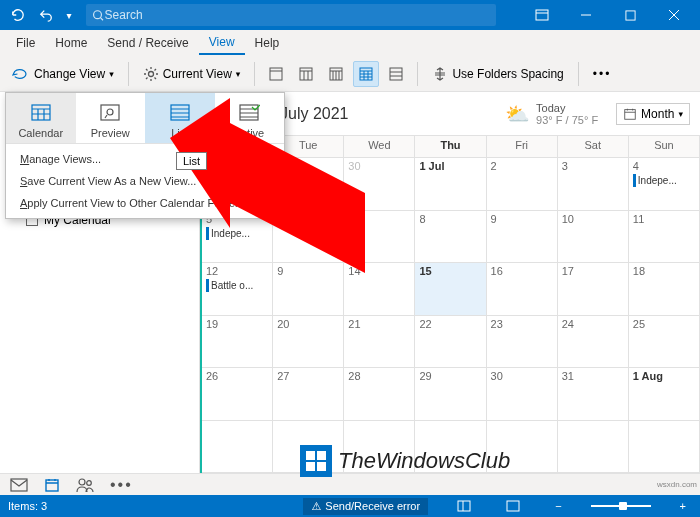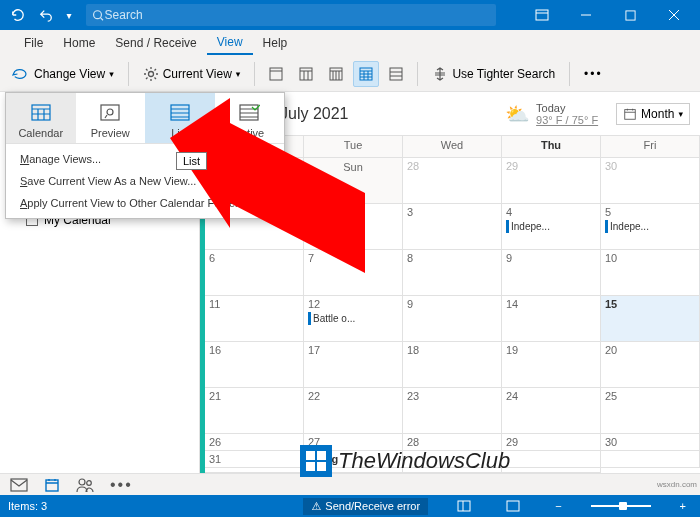--- a/index.html
+++ b/index.html
@@ -6,21 +6,21 @@
 body { width: 700px; height: 517px; overflow: hidden; background: #fff; position: relative; }
 
 .titlebar { height: 30px; background: #0072c6; display: flex; align-items: center; padding: 0 4px; color: #fff; }
 .titlebar .qbtn { width: 28px; height: 24px; display: flex; align-items: center; justify-content: center; cursor: pointer; }
 .titlebar .searchbox { flex: 0 0 410px; height: 22px; background: #1e80cc; margin: 0 8px; display: flex; align-items: center; padding: 0 6px; border-radius: 2px; }
 .titlebar .searchbox input { background: transparent; border: none; color: #cfe5f5; font-size: 12px; width: 100%; outline: none; }
 .titlebar .searchbox input::placeholder { color: #cfe5f5; }
 .titlebar .spacer { flex: 1; }
 .titlebar .winbtn { width: 44px; height: 30px; display: flex; align-items: center; justify-content: center; cursor: pointer; }
 
-.menubar { height: 26px; background: #f3f2f1; display: flex; align-items: center; padding: 0 14px; font-size: 12px; }
+.menubar { height: 26px; background: #f3f2f1; display: flex; align-items: center; padding: 0 6px; font-size: 12px; }
 .menubar .mitem { padding: 4px 10px; cursor: pointer; color: #333; }
 .menubar .mitem.active { color: #0072c6; border-bottom: 2px solid #0072c6; }
 
 .ribbon { height: 36px; background: #f3f2f1; border-bottom: 1px solid #e1e1e1; display: flex; align-items: center; padding: 0 6px; gap: 4px; font-size: 12px; }
 .ribbon .rbtn { display: flex; align-items: center; gap: 4px; padding: 4px 6px; cursor: pointer; border-radius: 2px; }
 .ribbon .sep { width: 1px; height: 24px; background: #d0d0d0; margin: 0 4px; }
 .ibox { width: 26px; height: 26px; display: flex; align-items: center; justify-content: center; cursor: pointer; border-radius: 2px; }
 .ibox.sel { background: #d0e7f8; border: 1px solid #a6d0ef; }
 
 .content { display: flex; height: calc(517px - 30px - 26px - 36px - 22px - 22px); }
@@ -38,21 +38,21 @@
 .cbx { width: 12px; height: 12px; border: 1px solid #666; display: inline-flex; align-items: center; justify-content: center; font-size: 9px; color: #0072c6; }
 
 .main { flex: 1; display: flex; flex-direction: column; position: relative; }
 .calhdr { height: 44px; display: flex; align-items: center; padding: 0 10px; gap: 8px; border-bottom: 1px solid #e1e1e1; }
 .navbtn { width: 24px; height: 24px; border: 1px solid #ccc; display: flex; align-items: center; justify-content: center; cursor: pointer; font-size: 12px; color: #666; background: #fff; }
 .monthlabel { font-size: 16px; color: #333; margin-left: 6px; }
 .weather { margin-left: auto; display: flex; align-items: center; gap: 6px; font-size: 11px; color: #555; }
 .wicon { font-size: 20px; }
 .viewsel { display: flex; align-items: center; gap: 4px; border: 1px solid #ccc; padding: 3px 6px; cursor: pointer; font-size: 12px; margin-left: 10px; }
 
-.grid { flex: 1; display: grid; grid-template-columns: repeat(5, 1fr); grid-template-rows: 22px repeat(6, 1fr); border-left: 5px solid #14b8a6; }
+.grid { flex: 1; display: grid; grid-template-columns: repeat(7, 1fr); grid-template-rows: 22px repeat(6, 1fr); border-left: 2px solid #14b8a6; }
 .dhdr { border-right: 1px solid #e1e1e1; border-bottom: 1px solid #e1e1e1; font-size: 11px; padding: 3px 4px; color: #666; background: #faf9f8; text-align: center; }
 .dhdr.bold { font-weight: 700; color: #333; }
 .cell { border-right: 1px solid #e1e1e1; border-bottom: 1px solid #e1e1e1; padding: 2px 4px; font-size: 11px; position: relative; cursor: pointer; }
 .cell .dn { color: #666; }
 .cell.ob .dn { color: #bbb; }
 .cell.today { background: #e5f1fb; }
 .cell.today .dn { font-weight: 700; color: #333; }
 .cell.bold .dn { font-weight: 700; color: #333; }
 .evt { font-size: 10px; background: #fff; border-left: 3px solid #0072c6; padding: 1px 2px; margin-top: 2px; color: #333; overflow: hidden; text-overflow: ellipsis; white-space: nowrap; }
 
@@ -182,21 +182,21 @@
       <svg width="16" height="16" viewBox="0 0 16 16" fill="none" stroke="#555">
         <rect x="2" y="2" width="12" height="12"></rect>
         <path d="M2 6h12M2 10h12"></path>
       </svg>
     </div>
   <div class="sep"></div>
   <div class="rbtn">
     <svg width="16" height="16" viewBox="0 0 16 16" fill="none" stroke="#555" stroke-width="1.2">
         <path d="M8 2v12M5 4l3-2 3 2M5 12l3 2 3-2M3 7h10M3 9h10"></path>
       </svg>
-    <span>Use Tighter Search</span>
+    <span>Use Folders Spacing</span>
   </div>
   <div class="sep"></div>
   <div class="rbtn" style="letter-spacing:2px;">•••</div>
 </div>
 
 <div class="content">
   <div class="sidebar">
     <div class="minical">
       <div class="minical-row" id="mc-r1">
           <div class="minical-cell">26</div>
@@ -246,21 +246,21 @@
 
   <div class="main">
     <div class="calhdr">
       <div class="navbtn">‹</div>
       <div class="navbtn">›</div>
       <div class="monthlabel">July 2021</div>
       <div class="weather">
         <span class="wicon">⛅</span>
         <div>
           <div>Today</div>
-          <div style="color:#888;text-decoration:underline;">93° F / 75° F</div>
+          <div style="color:#888;">93° F / 75° F</div>
         </div>
       </div>
       <div class="viewsel">
         <svg width="14" height="14" viewBox="0 0 16 16" fill="none" stroke="#555">
             <rect x="2" y="3" width="12" height="11"></rect>
             <path d="M2 6h12M5 2v2M11 2v2"></path>
           </svg>
         <span>Month</span>
         <span style="font-size:9px;">▾</span>
       </div>

